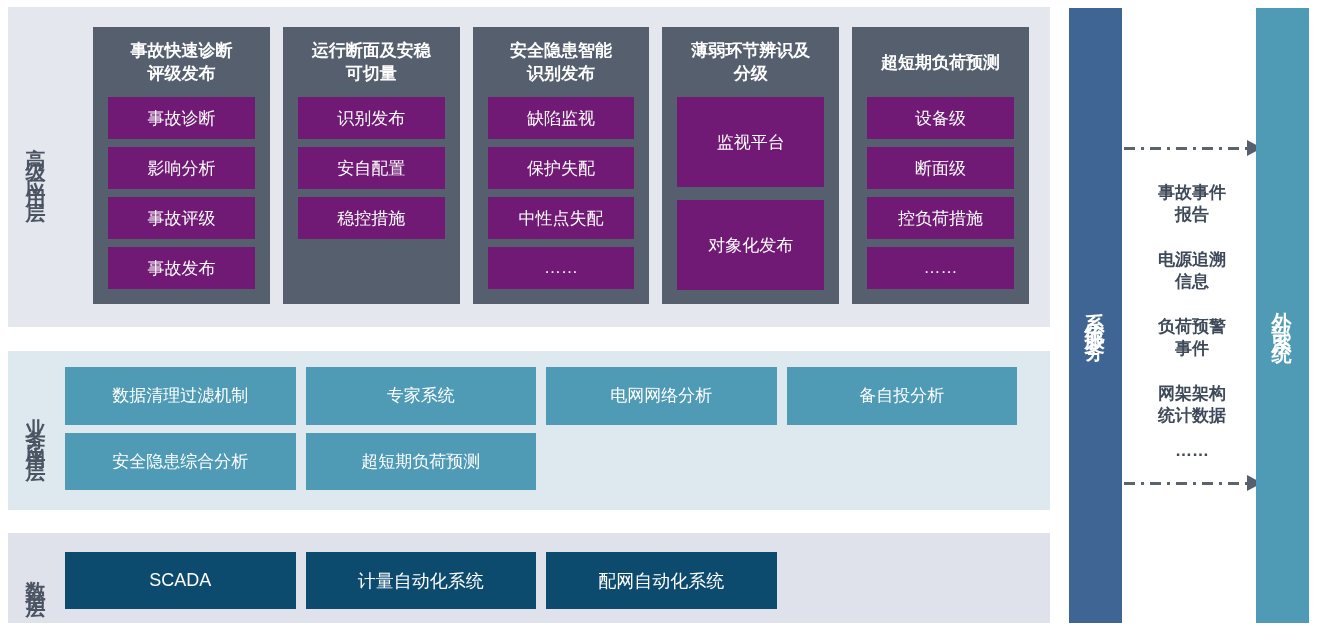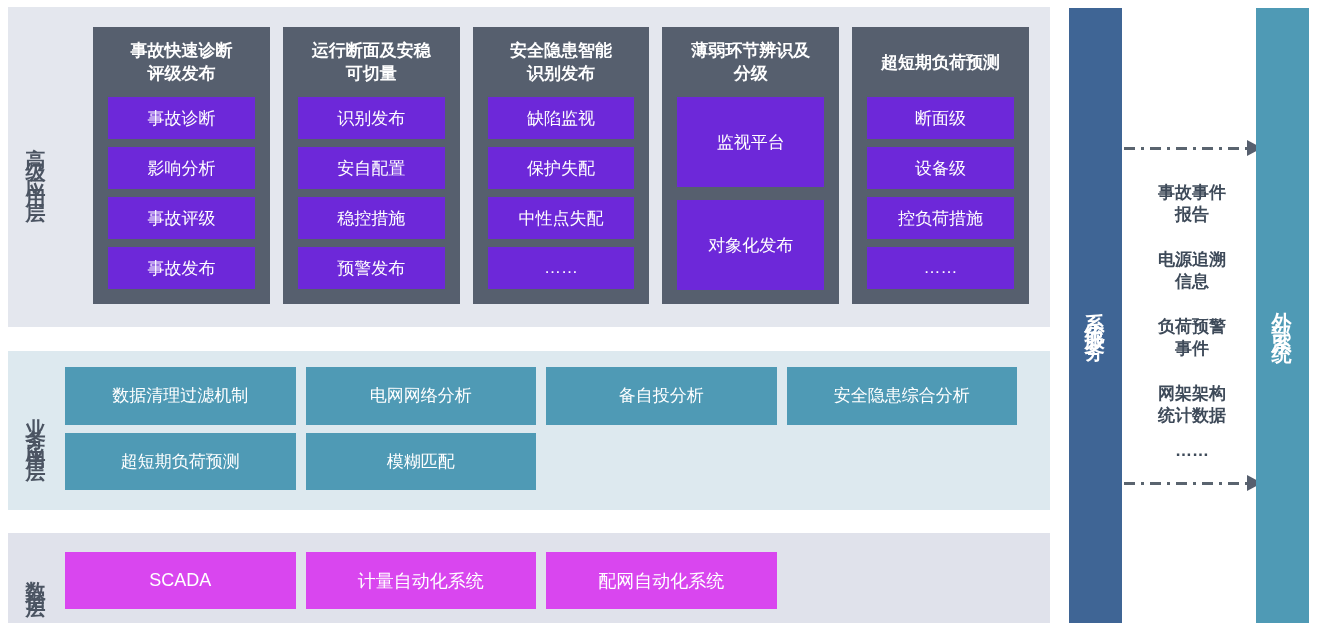--- a/index.html
+++ b/index.html
@@ -26,33 +26,33 @@
   .cols{position:absolute;left:57px;right:21px;top:20px;bottom:23px;display:flex;gap:13px;margin-left:28px;}
   .col{flex:1;background:#565f6e;display:flex;flex-direction:column;padding:0 15px 14px;box-sizing:border-box;}
   .col-title{
     height:70px;flex:0 0 70px;display:flex;align-items:center;justify-content:center;
     color:#ffffff;font-weight:bold;font-size:17px;line-height:23px;
     text-align:center;white-space:pre-line;
   }
   .col-items{flex:1;display:flex;flex-direction:column;gap:8px;}
   .col-items.tall{gap:13px;}
   .col-item{
-    flex:0 0 42px;height:42px;background:#6d28d9;color:#ffffff;font-size:17px;
+    flex:0 0 42px;height:42px;background:#701a75;color:#ffffff;font-size:17px;
     display:flex;align-items:center;justify-content:center;text-align:center;
   }
   .col-items.tall .col-item{flex:1;height:auto;}
 
   
   .mid-grid{position:absolute;left:57px;right:33px;top:16px;bottom:20px;
     display:grid;grid-template-columns:repeat(4,1fr);gap:8px 10px;}
   .mid-box{background:#4f9ab5;color:#ffffff;font-size:17px;
     display:flex;align-items:center;justify-content:center;text-align:right;}
   .data-grid{position:absolute;left:57px;right:33px;top:19px;bottom:14px;
     display:grid;grid-template-columns:repeat(4,1fr);gap:10px;}
-  .data-box{background:#d946ef;color:#ffffff;font-size:18px;
+  .data-box{background:#0c4a6e;color:#ffffff;font-size:18px;
     display:flex;align-items:center;justify-content:center;text-align:center;}
 
   
   .bar{position:absolute;top:8px;height:615px;display:flex;align-items:center;justify-content:center;}
   .bar-system{left:1069px;width:53px;background:#3f6595;}
   .bar-external{left:1256px;width:53px;background:#4f9ab5;}
   .bar-label{
     writing-mode:vertical-rl;text-orientation:upright;color:#ffffff;
     font-weight:bold;font-size:20px;letter-spacing:10px;
   }
@@ -99,21 +99,20 @@
         </div>
       </div>
 
       <div class="col">
         <div class="col-title">运行断面及安稳
 可切量</div>
         <div class="col-items">
           <div class="col-item">识别发布</div>
           <div class="col-item">安自配置</div>
           <div class="col-item">稳控措施</div>
-          <div class="col-item">预警发布</div>
         </div>
       </div>
 
       <div class="col">
         <div class="col-title">安全隐患智能
 识别发布</div>
         <div class="col-items">
           <div class="col-item">缺陷监视</div>
           <div class="col-item">保护失配</div>
           <div class="col-item">中性点失配</div>
@@ -126,39 +125,39 @@
 分级</div>
         <div class="col-items tall">
           <div class="col-item">监视平台</div>
           <div class="col-item">对象化发布</div>
         </div>
       </div>
 
       <div class="col">
         <div class="col-title">超短期负荷预测</div>
         <div class="col-items">
+          <div class="col-item">设备级</div>
           <div class="col-item">断面级</div>
-          <div class="col-item">设备级</div>
           <div class="col-item">控负荷措施</div>
           <div class="col-item">……</div>
         </div>
       </div>
 
     </div>
   </section>
 
   <section class="panel panel-mid">
     <div class="vlabel sp-md">业务应用层</div>
     <div class="mid-grid">
       <div class="mid-box">数据清理过滤机制</div>
+      <div class="mid-box">专家系统</div>
       <div class="mid-box">电网网络分析</div>
       <div class="mid-box">备自投分析</div>
       <div class="mid-box">安全隐患综合分析</div>
       <div class="mid-box">超短期负荷预测</div>
-      <div class="mid-box">模糊匹配</div>
     </div>
   </section>
 
   <section class="panel panel-data">
     <div class="vlabel sp-sm">数据层</div>
     <div class="data-grid">
       <div class="data-box">SCADA</div>
       <div class="data-box">计量自动化系统</div>
       <div class="data-box">配网自动化系统</div>
     </div>

